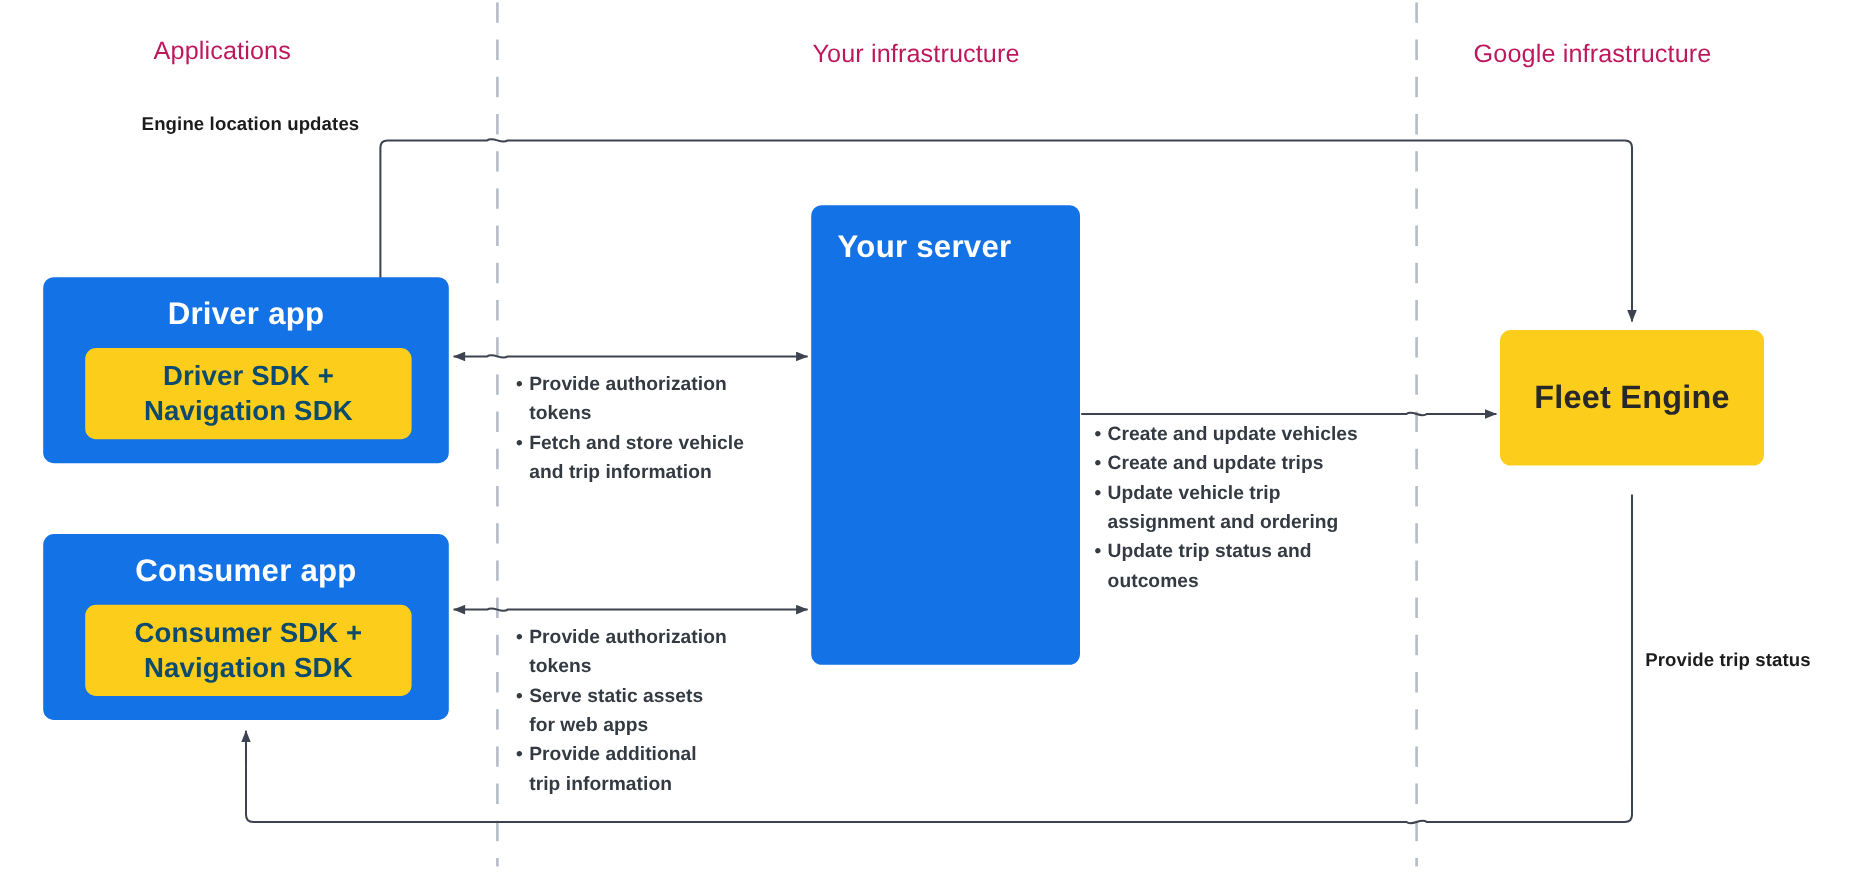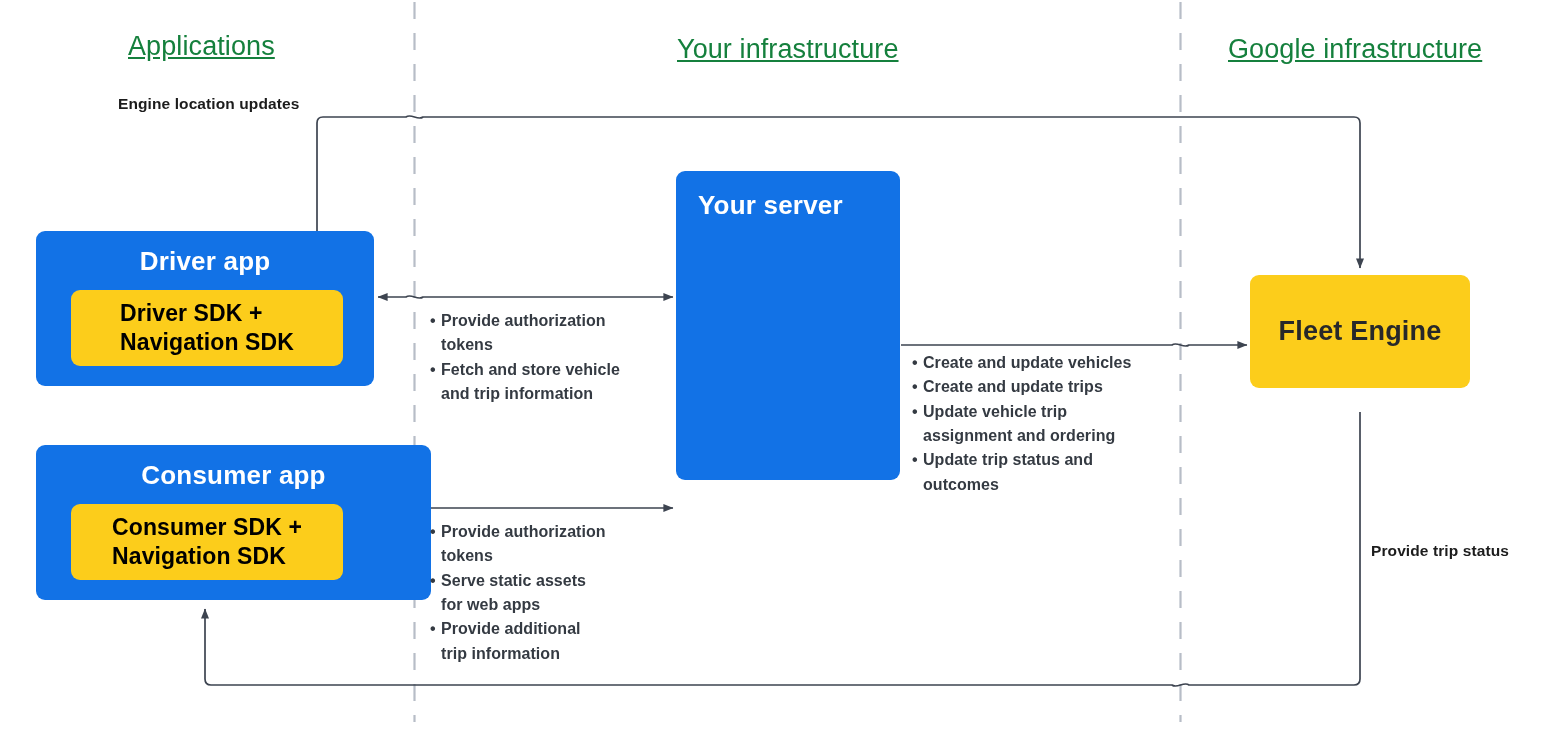--- a/index.html
+++ b/index.html
@@ -20,26 +20,25 @@
     background: #ffffff;
   }
   svg#wiring {
     position: absolute;
     left: 0; top: 0;
     width: 1559px;
     height: 742px;
   }
   .zone-header {
     position: absolute;
-    font-size: 27px;
-    color: #15803d;
+    font-size: 21px;
+    color: #be185d;
     font-weight: 400;
     white-space: nowrap;
     letter-spacing: 0.1px;
-    text-decoration: underline;
   }
   .node {
     position: absolute;
     box-sizing: border-box;
     border-radius: 9px;
   }
   .node-blue {
     background: #1272e6;
   }
   .node-yellow {
@@ -47,24 +46,24 @@
   }
   .node-title-blue {
     color: #ffffff;
     font-size: 26px;
     font-weight: bold;
     text-align: center;
     white-space: nowrap;
     letter-spacing: 0.2px;
   }
   .node-title-yellow {
-    color: #000000;
+    color: #0c4a6e;
     font-size: 23px;
     font-weight: bold;
-    text-align: left;
+    text-align: center;
     line-height: 1.28;
     letter-spacing: 0.1px;
   }
   .node-title-fleet {
     color: #27282a;
     font-size: 27px;
     font-weight: bold;
     text-align: center;
     white-space: nowrap;
     letter-spacing: 0.2px;
@@ -144,29 +143,29 @@
   <div class="annotation" style="left:1371px; top:526px;margin-top:16px;">Provide trip status</div>
 
   <div class="node node-blue" style="left:36px; top:199px; width:338px; height:155px;margin-top:32px;">
     <div class="node-title-blue" style="margin-top:15px;">Driver app</div>
     <div class="node node-yellow" style="left:35px; top:59px; width:272px; height:76px; display:flex; align-items:center; justify-content:center;">
       <div class="node-title-yellow" style="white-space:pre-line;">Driver SDK +
 Navigation SDK</div>
     </div>
   </div>
 
-  <div class="node node-blue" style="left:36px; top:445px; width:395px; height:155px;">
+  <div class="node node-blue" style="left:36px; top:445px; width:338px; height:155px;">
     <div class="node-title-blue" style="margin-top:15px;">Consumer app</div>
     <div class="node node-yellow" style="left:35px; top:59px; width:272px; height:76px; display:flex; align-items:center; justify-content:center;">
       <div class="node-title-yellow" style="white-space:pre-line;">Consumer SDK +
 Navigation SDK</div>
     </div>
   </div>
 
-  <div class="node node-blue" style="left:676px; top:171px; width:224px; height:309px;">
+  <div class="node node-blue" style="left:676px; top:171px; width:224px; height:383px;">
     <div class="node-title-blue" style="margin-top:19px; text-align:left; padding-left:22px;">Your server</div>
   </div>
 
   <div class="node node-yellow" style="left:1250px; top:275px; width:220px; height:113px; display:flex; align-items:center; justify-content:center;">
     <div class="node-title-fleet">Fleet Engine</div>
   </div>
 
   <div class="bullet-list blist-mid1">
     <div class="bullet-row">
       <span class="bullet-dot">•</span>

